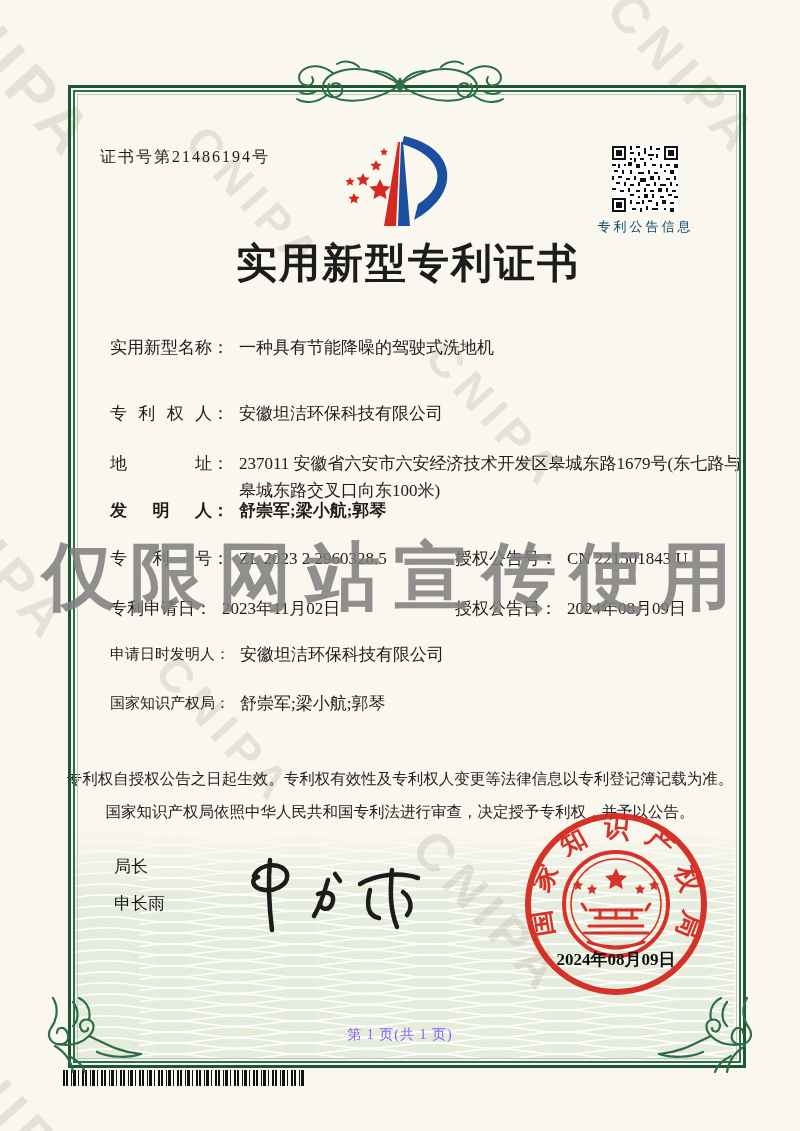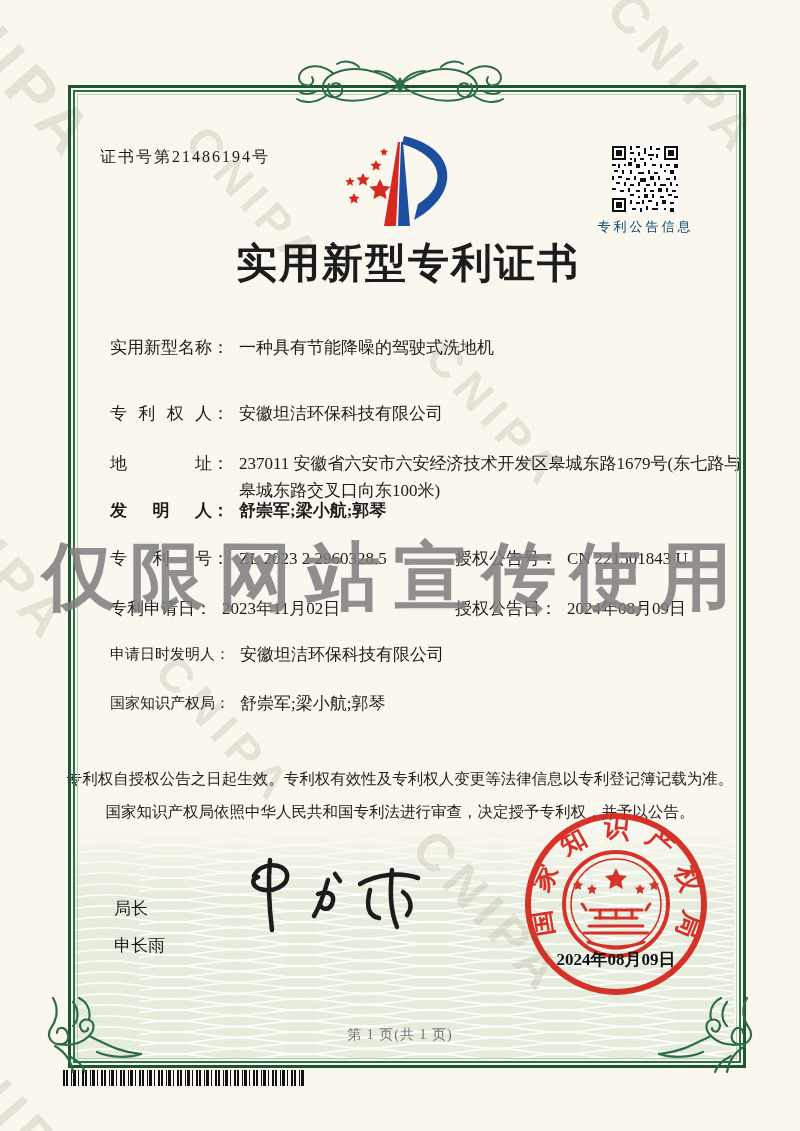--- a/index.html
+++ b/index.html
@@ -37,30 +37,30 @@
   .val{display:inline-block;vertical-align:top;margin-left:10px;white-space:normal;}
   .val-wrap{width:505px;}
   
   .banner{position:absolute;left:42px;top:528px;width:716px;z-index:10;
           font-family:"Liberation Sans",sans-serif;font-weight:bold;font-size:74px;
           color:#7e7e7e;opacity:0.85;letter-spacing:14px;white-space:nowrap;}
   
   .statement{position:absolute;left:60px;top:762px;width:680px;text-align:center;
              font-size:15.5px;line-height:33px;z-index:2;color:#222;}
   
-  .signer{position:absolute;left:114px;top:890px;font-family:"Liberation Sans",sans-serif;
+  .signer{position:absolute;left:114px;top:848px;font-family:"Liberation Sans",sans-serif;
           font-size:17px;line-height:37px;z-index:2;}
   .sig-svg{position:absolute;left:232px;top:848px;z-index:2;}
   
   .seal{position:absolute;left:522px;top:810px;z-index:5;opacity:0.93;}
   .seal-date{position:absolute;left:528px;top:948px;width:176px;text-align:center;
              font-size:17px;font-weight:600;color:#101010;z-index:6;}
   
   .page-num{position:absolute;left:0;top:1026px;width:800px;text-align:center;
-            font-size:14px;letter-spacing:1px;color:#737373;z-index:2;}
+            font-size:14px;letter-spacing:1px;color:#8b5cf6;z-index:2;}
   .barcode{position:absolute;left:63px;top:1070px;width:242px;height:16px;z-index:2;
     background:repeating-linear-gradient(90deg,
       #111 0 2px,transparent 2px 3px,
       #111 3px 5px,transparent 5px 8px,
       #111 8px 9px,transparent 9px 10px,
       #111 10px 13px,transparent 13px 15px,
       #111 15px 16px,transparent 16px 19px);}
 </style>
 </head>
 <body>

